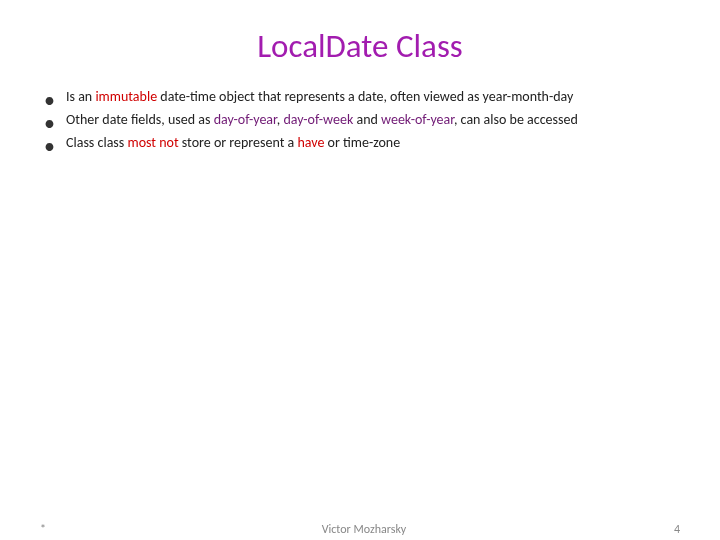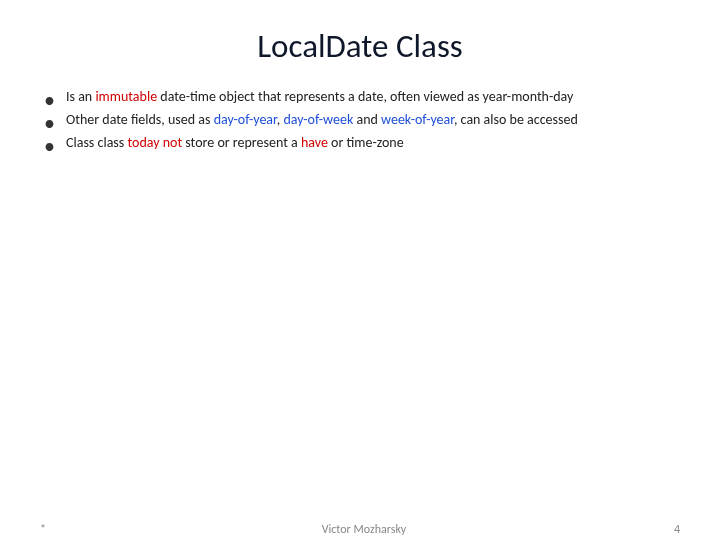--- a/index.html
+++ b/index.html
@@ -7,21 +7,21 @@
       width: 720px;
       height: 540px;
       font-family: Calibri, Arial, sans-serif;
       background: #fff;
       position: relative;
       padding: 20px 40px 0 40px;
     }
     .title {
       text-align: center;
       font-size: 33px;
-      color: #0f172a;
+      color: #a21caf;
       font-weight: 400;
       margin-bottom: 22px;
       margin-top: 6px;
     }
     ul.bullets {
       list-style: none;
       padding-left: 0;
     }
     ul.bullets li {
       font-size: 14px;
@@ -33,21 +33,21 @@
     }
     ul.bullets li::before {
       content: "•";
       position: absolute;
       left: 4px;
       top: 0;
       color: #333;
       font-size: 22px;
     }
     .red { color: #d00000; }
-    .blue { color: #1d4ed8; }
+    .blue { color: #701a75; }
     .footer {
       position: absolute;
       bottom: 18px;
       left: 0;
       width: 720px;
       font-size: 12px;
       color: #888;
     }
     .footer .star {
       position: absolute;
@@ -66,20 +66,20 @@
     }
   </style>
 </head>
 <body>
 
 <h1 class="title">LocalDate Class</h1>
 
 <ul class="bullets">
   <li><span>Is an </span><span class="red">immutable</span><span> date-time object that represents a date, often viewed as year-month-day</span></li>
   <li><span>Other date fields, used as </span><span class="blue">day-of-year</span><span>, </span><span class="blue">day-of-week</span><span> and </span><span class="blue">week-of-year</span><span>, can also be accessed</span></li>
-  <li><span>Class class </span><span class="red">today not</span><span> store or represent a </span><span class="red">have</span><span> or time-zone</span></li>
+  <li><span>Class class </span><span class="red">most not</span><span> store or represent a </span><span class="red">have</span><span> or time-zone</span></li>
 </ul>
 
 <div class="footer">
   <span class="star">*</span>
   <span class="author">Victor Mozharsky</span>
   <span class="page">4</span>
 </div>
 
 </body></html>

